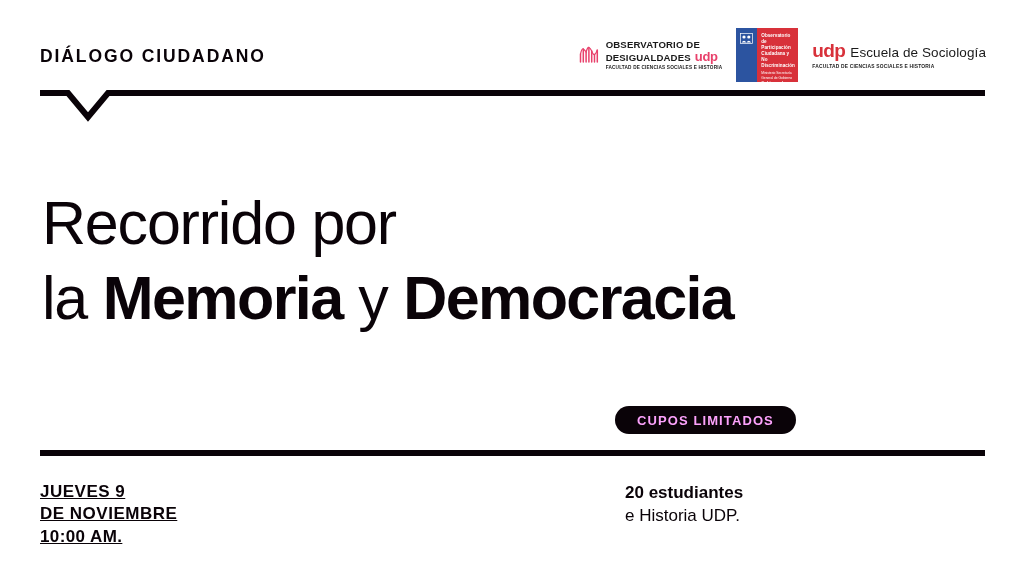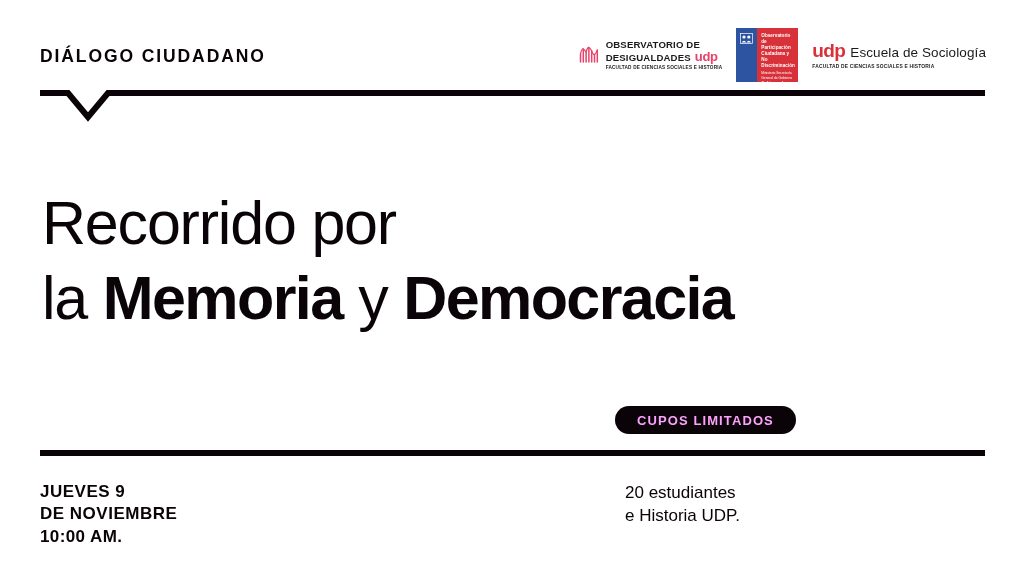--- a/index.html
+++ b/index.html
@@ -258,20 +258,21 @@
     top: 481px;
     line-height: 1.32;
     color: #0a0308;
   }
   .footer-left .fl {
     font-size: 17px;
     font-weight: 600;
     letter-spacing: 0.5px;
     white-space: nowrap;
     display: block;
+    text-decoration: underline;
   }
   .footer-left .fl-time {
     font-weight: 800;
     letter-spacing: 0.4px;
   }
 
   .footer-right {
     position: absolute;
     left: 625px;
     top: 481px;
@@ -279,21 +280,21 @@
     color: #0a0308;
   }
   .footer-right .fr {
     font-size: 17px;
     font-weight: 400;
     letter-spacing: 0px;
     white-space: nowrap;
     display: block;
   }
   .footer-right .fr-strong {
-    font-weight: 400;
+    font-weight: 700;
   }
 </style>
 </head>
 <body>
 
 <div class="poster">
 
   <div class="eyebrow">DIÁLOGO CIUDADANO</div>
 
   <div class="logos">

